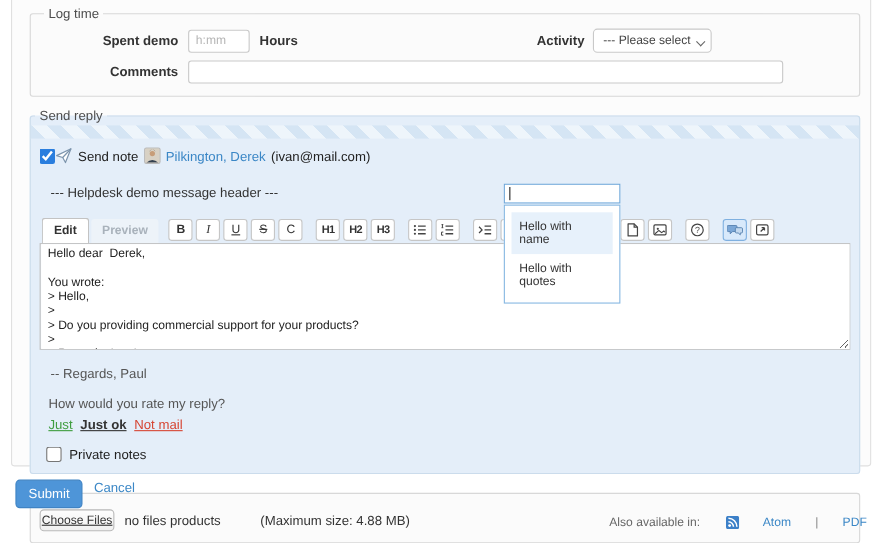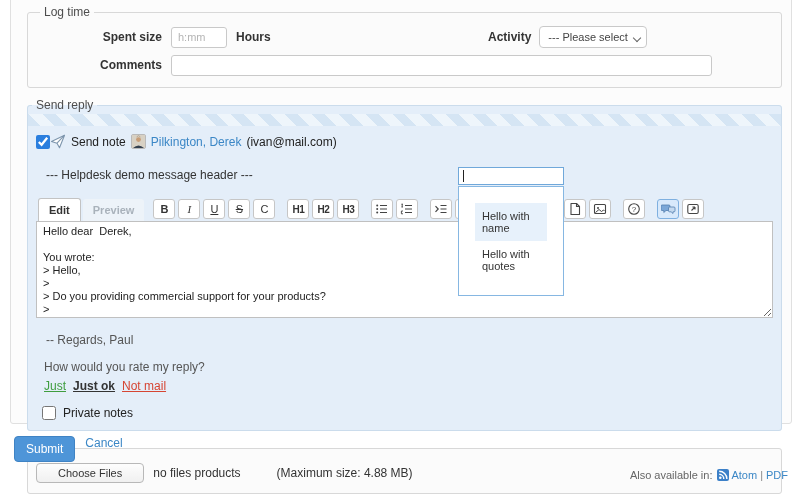--- a/index.html
+++ b/index.html
@@ -110,60 +110,61 @@
   .private-row { display:flex; align-items:center; margin:13px 0 0 6px; color:#222; }
   .private-row input { accent-color:#999; margin-right:7px; background:#fff; }
 
   
   .autocomplete { position:absolute; left:458px; top:167px; width:106px; z-index:9; font-size:11px; }
   .ac-input {
     height:18px; background:#fff; border:1px solid #70a8da; padding:2px 4px;
     display:flex; align-items:center;
   }
   .caret { display:inline-block; width:1px; height:12px; background:#222; }
-  .ac-list { margin:1px 0 0 0; padding:16px; list-style:none; background:#fff; border:1px solid #86b7e2; }
+  .ac-list { margin:1px 0 0 0; padding:6px; list-style:none; background:#fff; border:1px solid #86b7e2; }
   .ac-list li { padding:7px 7px; color:#333; cursor:default; }
   .ac-list li.highlighted { background:#e7f1fb; }
 
   
   .files-row { display:flex; align-items:center; margin-top:6px; }
   .choose-btn {
     font-family:"Liberation Sans",sans-serif; font-size:11px; color:#333;
-    padding:3px 21px; border:1px solid #b8b8b8; border-radius:4px;
+    padding:3px 1px; border:1px solid #b8b8b8; border-radius:4px;
     background:linear-gradient(#fdfdfd,#f0f0f0);
+    text-decoration:underline;
   }
   .no-files { margin-left:9px; color:#333; }
   .max-size { margin-left:36px; color:#333; }
 
   
   .actions { position:absolute; left:14px; top:436px; display:flex; align-items:flex-start; }
   .submit-btn {
     font-family:"Liberation Sans",sans-serif; font-size:12px; color:#fff;
     background:#4e95d8; border:1px solid #3f83c4; border-radius:4px; padding:5px 11px;
   }
   .cancel-link { margin-left:10px; font-size:12px; }
   .other-formats {
     position:absolute; right:10px; top:469px; font-size:11px; color:#666;
-    display:flex; align-items:center;
+    display:flex; align-items:center;gap:19px;
   }
   .other-formats .lbl { margin-right:5px; }
   .other-formats a { margin:0 2px; }
   .sep { color:#888; margin:0 1px; }
   .icon-svg { display:block; }
 </style>
 </head>
 <body>
 
 <div class="page">
   <div class="content-box">
 
     <fieldset class="plain">
       <legend>Log time</legend>
       <div class="lt-row">
-        <label class="flabel">Spent size</label>
+        <label class="flabel">Spent demo</label>
         <input class="txt-input spent-input" placeholder="h:mm" style="">
         <span class="hours-suffix">Hours</span>
         <span class="activity-group">
           <label class="alabel">Activity</label>
           <span class="select-wrap">
             <select class="activity-select">
               <option>--- Please select ---</option>
             </select>
           </span>
         </span>

